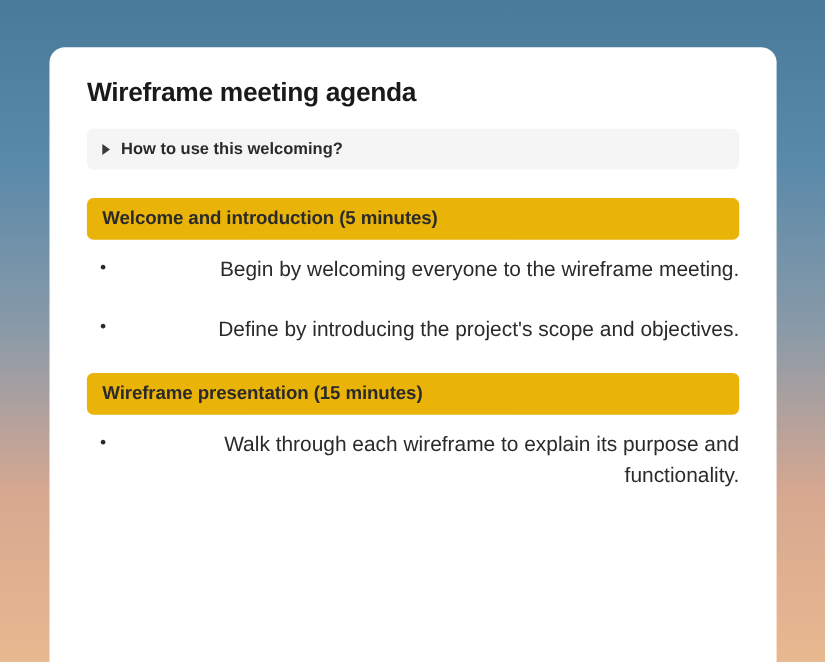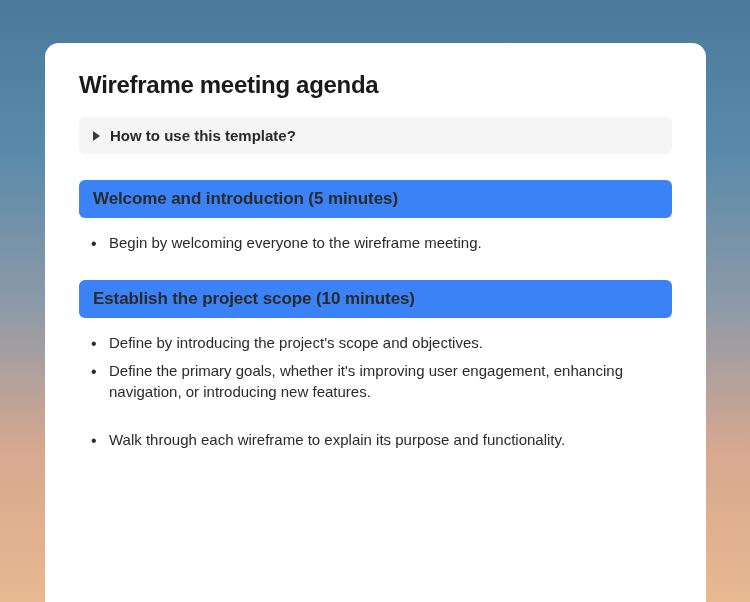--- a/index.html
+++ b/index.html
@@ -50,76 +50,76 @@
       border-bottom: 5px solid transparent;
       border-left: 7px solid #3a3a3a;
       flex-shrink: 0;
     }
     .collapsible-label {
       font-size: 15px;
       font-weight: 600;
       color: #2a2a2a;
     }
     .section-header {
-      background: #3b82f6;
+      background: #eab308;
       border-radius: 6px;
       padding: 9px 14px;
       margin-bottom: 14px;
     }
     .section-header-text {
       font-size: 17px;
       font-weight: 600;
       color: #2a2a2a;
       letter-spacing: -0.1px;
     }
     .bullet-list {
       list-style: none;
       padding-left: 12px;
       margin-bottom: 26px;
     }
     .bullet-list li {
       position: relative;
       padding-left: 18px;
-      font-size: 15px;
+      font-size: 19px;
       line-height: 1.45;
       color: #2a2a2a;
       margin-bottom: 6px;
+      text-align: right;
     }
     .bullet-list li::before {
       content: "•";
       position: absolute;
       left: 0;
       top: 0;
       font-size: 16px;
       color: #2a2a2a;
     }
   </style>
 </head>
 <body>
 
 <div class="document-card">
   <h1 class="page-title">Wireframe meeting agenda</h1>
 
   <div class="collapsible-hint">
     <div class="triangle-icon"></div>
-    <div class="collapsible-label">How to use this template?</div>
+    <div class="collapsible-label">How to use this welcoming?</div>
   </div>
 
   <div class="section-header">
     <div class="section-header-text">Welcome and introduction (5 minutes)</div>
   </div>
   <ul class="bullet-list">
     <li>Begin by welcoming everyone to the wireframe meeting.</li>
   </ul>
 
-  <div class="section-header">
-    <div class="section-header-text">Establish the project scope (10 minutes)</div>
-  </div>
   <ul class="bullet-list">
     <li>Define by introducing the project's scope and objectives.</li>
-    <li>Define the primary goals, whether it's improving user engagement, enhancing navigation, or introducing new features.</li>
   </ul>
 
+  <div class="section-header">
+    <div class="section-header-text">Wireframe presentation (15 minutes)</div>
+  </div>
   <ul class="bullet-list">
     <li>Walk through each wireframe to explain its purpose and functionality.</li>
   </ul>
 
 </div>
 
 </body></html>

